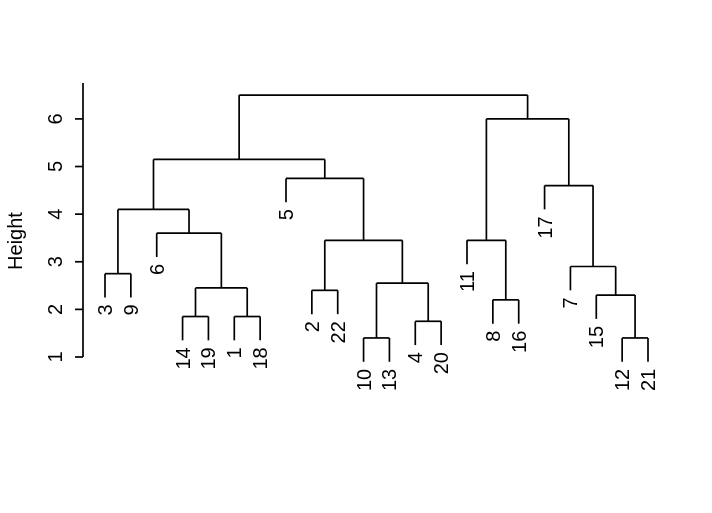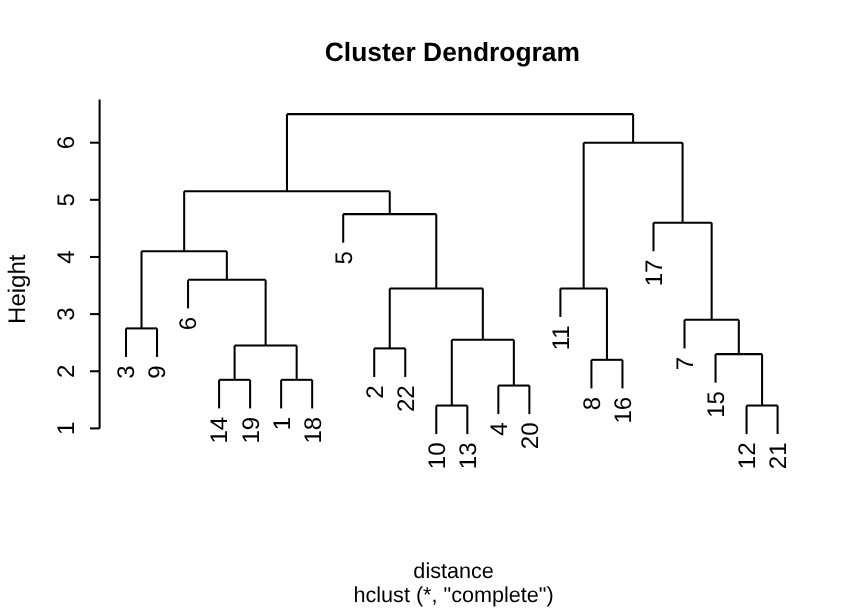--- a/index.html
+++ b/index.html
@@ -129,19 +129,14 @@
       <line x1="596.283" y1="295.094" x2="635.0685" y2="295.094" stroke="#000000" stroke-width="1.7"></line>
       <line x1="615.67575" y1="266.522" x2="615.67575" y2="295.094" stroke="#000000" stroke-width="1.7"></line>
       <line x1="570.4259999999999" y1="266.522" x2="615.67575" y2="266.522" stroke="#000000" stroke-width="1.7"></line>
       <line x1="593.0508749999999" y1="185.568" x2="593.0508749999999" y2="266.522" stroke="#000000" stroke-width="1.7"></line>
       <line x1="544.569" y1="185.568" x2="593.0508749999999" y2="185.568" stroke="#000000" stroke-width="1.7"></line>
       <line x1="568.8099374999999" y1="118.9" x2="568.8099374999999" y2="185.568" stroke="#000000" stroke-width="1.7"></line>
       <line x1="486.39075" y1="118.9" x2="568.8099374999999" y2="118.9" stroke="#000000" stroke-width="1.7"></line>
       <line x1="527.60034375" y1="95.09000000000003" x2="527.60034375" y2="118.9" stroke="#000000" stroke-width="1.7"></line>
       <line x1="239.1331875" y1="95.09000000000003" x2="527.60034375" y2="95.09000000000003" stroke="#000000" stroke-width="1.7"></line>
     </svg>
-  <div class="chart-title">Cluster Dendrogram</div>
   <div class="y-label">Height</div>
-  <div class="x-label-block">
-    <div>distance</div>
-    <div>hclust (*, "complete")</div>
-  </div>
 </div>
 
 </body></html>

